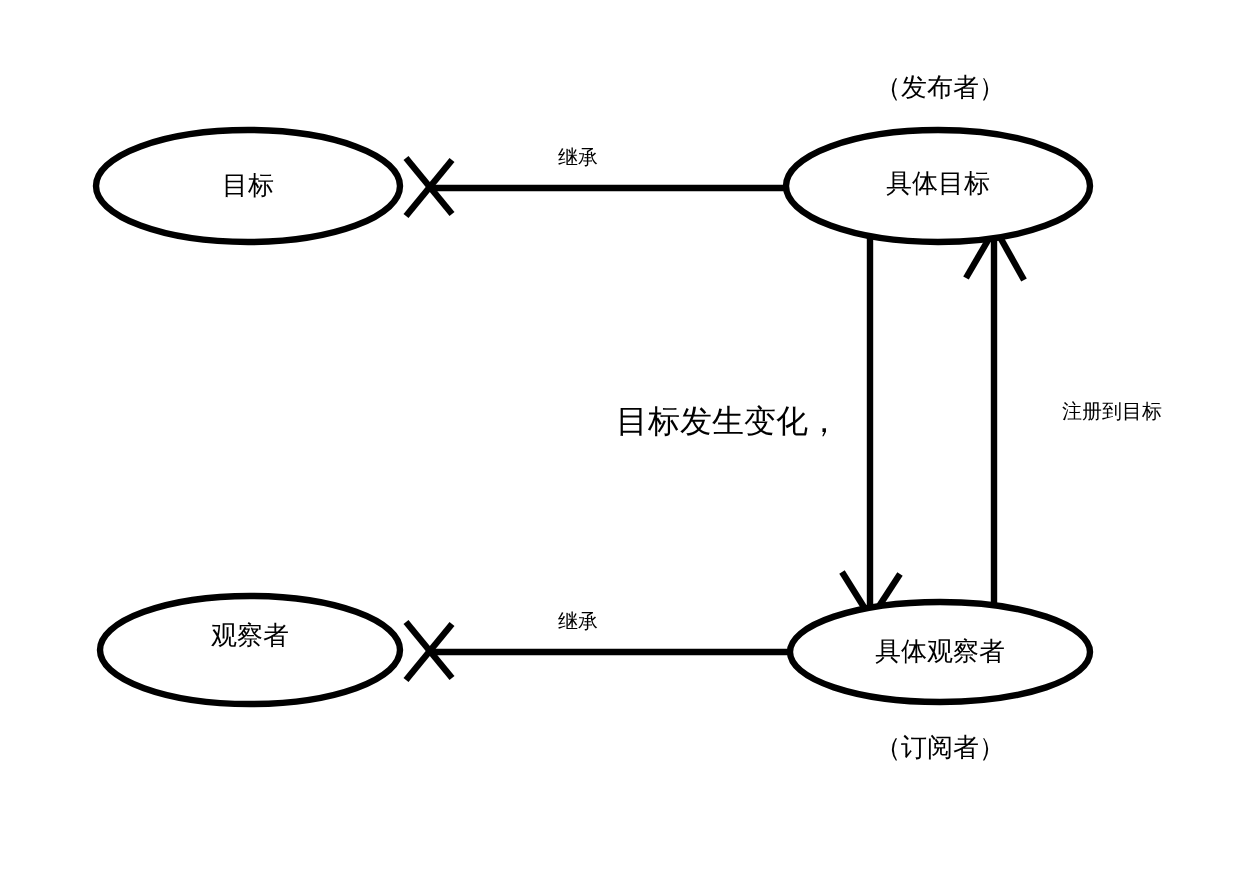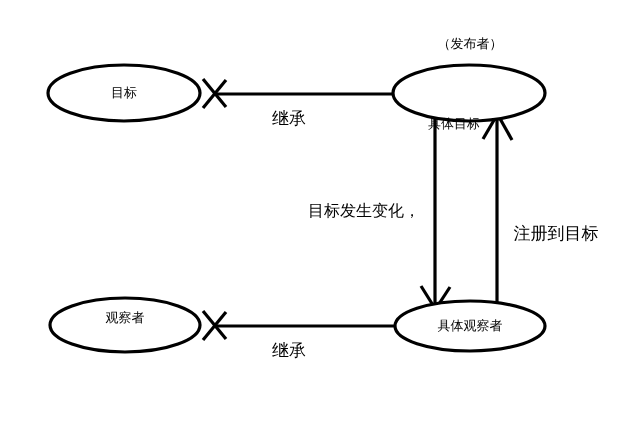--- a/index.html
+++ b/index.html
@@ -58,24 +58,23 @@
     font-size: 13px;
     text-align: center;
     transform: translate(-50%, -50%);
   }
   .role-label {
     font-size: 13px;
     text-align: center;
     transform: translate(-50%, -50%);
   }
   .edge-label {
-    font-size: 17px;
+    font-size: 10px;
     text-align: center;
     transform: translate(-50%, -50%);
-    margin-top: 39px;
   }
   .edge-label-multiline {
     font-size: 16px;
     text-align: left;
     line-height: 1.85;
     transform: translate(-50%, -50%);
   }
   .caption-label {
     font-size: 13px;
     text-align: center;
@@ -110,33 +109,34 @@
 
     <ellipse class="node-ellipse" cx="469" cy="93" rx="76" ry="28"></ellipse>
 
     <ellipse class="node-ellipse" cx="125" cy="325" rx="75" ry="27"></ellipse>
 
     <ellipse class="node-ellipse" cx="470" cy="326" rx="75" ry="25"></ellipse>
   </svg>
 
   <div class="lbl node-label" style="left:124px; top:93px;">目标</div>
 
-  <div class="lbl node-label" style="left:454px; top:92px;margin-top:32px;">具体目标</div>
+  <div class="lbl node-label" style="left:469px; top:92px;">具体目标</div>
 
   <div class="lbl node-label" style="left:125px; top:318px;">观察者</div>
 
   <div class="lbl node-label" style="left:470px; top:326px;">具体观察者</div>
 
   <div class="lbl role-label" style="left:470px; top:44px;">（发布者）</div>
 
+  <div class="lbl role-label" style="left:470px; top:374px;">（订阅者）</div>
 
   <div class="lbl edge-label" style="left:289px; top:79px;">继承</div>
 
   <div class="lbl edge-label" style="left:289px; top:311px;">继承</div>
 
   <div class="lbl edge-label-multiline" style="left:364px; top:211px;">
     <div>目标发生变化，</div>
   </div>
 
-  <div class="lbl edge-label" style="left:556px; top:194px;">注册到目标</div>
+  <div class="lbl edge-label" style="left:556px; top:206px;">注册到目标</div>
 
 
 </div>
 
 </body></html>

